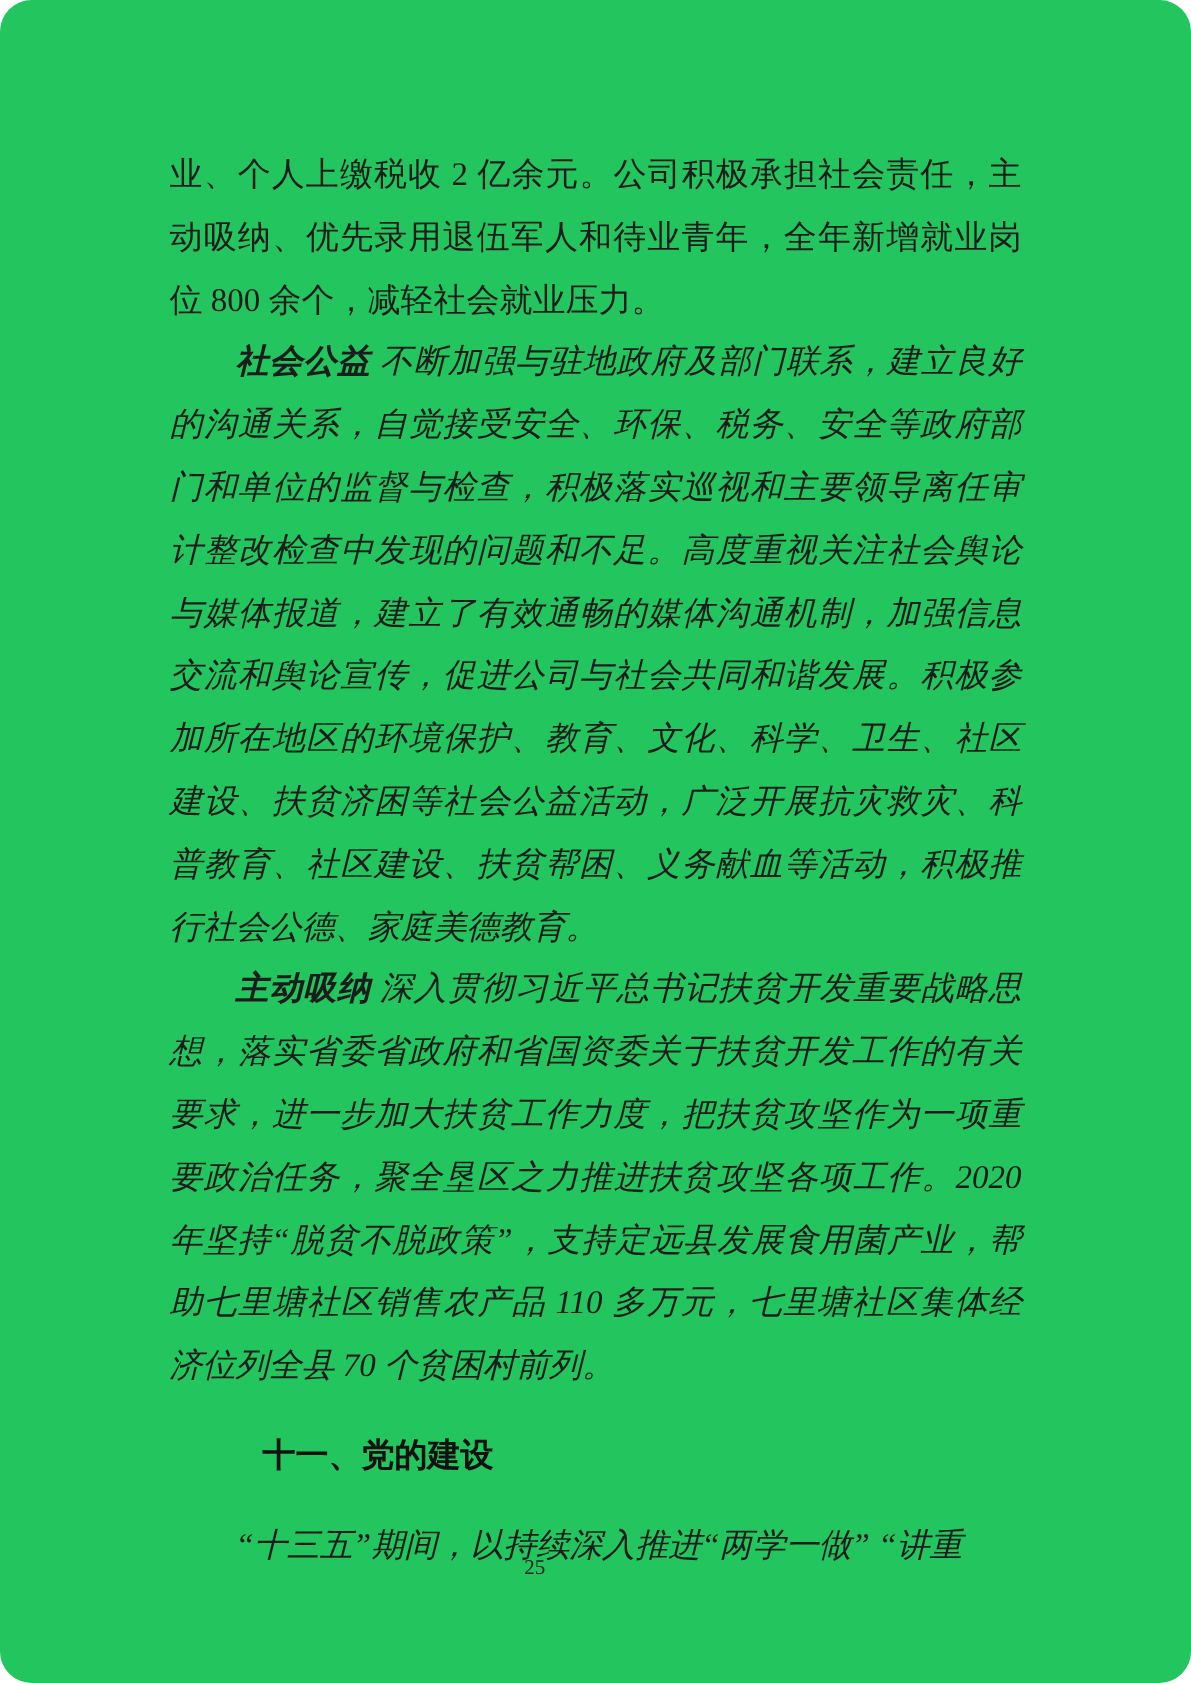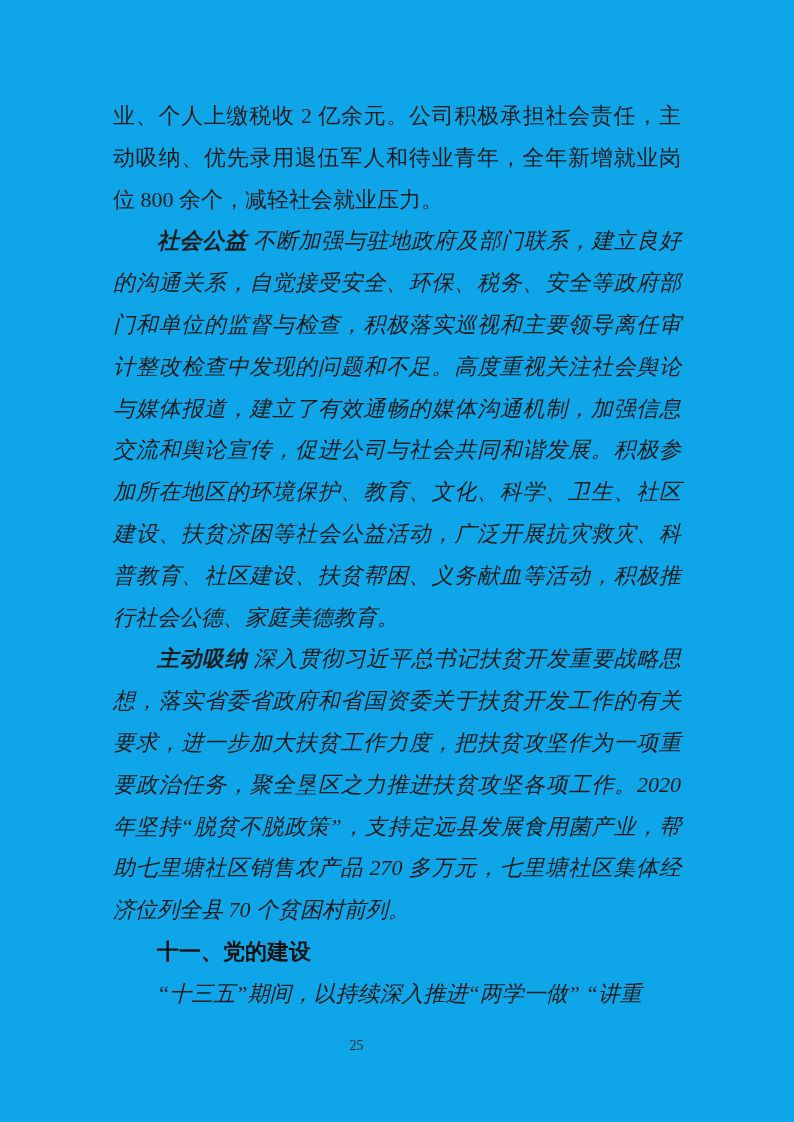--- a/index.html
+++ b/index.html
@@ -8,40 +8,41 @@
     height: 1122px;
     background: #ffffff;
     position: relative;
     overflow: hidden;
     font-family: "Liberation Serif", "DejaVu Serif", serif;
     color: #1c1c1c;
   }
   .sheet {
     position: absolute;
     inset: 0;
-    background: #0ea5e9;
+    background: #22c55e;
+    border-radius: 21px;
   }
   .content {
     position: absolute;
     left: 113px;
     top: 95px;
     width: 568px;
   }
   .para {
     margin: 0;
     font-size: 22px;
     line-height: 41.8px;
     text-align: justify;
     text-justify: inter-ideograph;
     word-break: break-all;
   }
   .para.indent { text-indent: 2em; font-style: italic; }
   .lead { font-weight: bold; }
   .sec-heading {
-    margin: 0;
+    margin: 18px;
     font-size: 22px;
     line-height: 41.8px;
     font-family: "Liberation Sans", "DejaVu Sans", sans-serif;
     font-weight: bold;
     text-indent: 2em;
     color: #111111;
   }
   .page-footer {
     position: absolute;
     top: 1036px;
@@ -55,20 +56,20 @@
     color: #222222;
   }
 </style>
 </head>
 <body>
 
 <div class="sheet">
   <main class="content" id="doc-content">
       <p class="para">业、个人上缴税收 2 亿余元。公司积极承担社会责任，主动吸纳、优先录用退伍军人和待业青年，全年新增就业岗位 800 余个，减轻社会就业压力。</p>
       <p class="para indent"><b class="lead">社会公益</b>&nbsp;<span>不断加强与驻地政府及部门联系，建立良好的沟通关系，自觉接受安全、环保、税务、安全等政府部门和单位的监督与检查，积极落实巡视和主要领导离任审计整改检查中发现的问题和不足。高度重视关注社会舆论与媒体报道，建立了有效通畅的媒体沟通机制，加强信息交流和舆论宣传，促进公司与社会共同和谐发展。积极参加所在地区的环境保护、教育、文化、科学、卫生、社区建设、扶贫济困等社会公益活动，广泛开展抗灾救灾、科普教育、社区建设、扶贫帮困、义务献血等活动，积极推行社会公德、家庭美德教育。</span></p>
-      <p class="para indent"><b class="lead">主动吸纳</b>&nbsp;<span>深入贯彻习近平总书记扶贫开发重要战略思想，落实省委省政府和省国资委关于扶贫开发工作的有关要求，进一步加大扶贫工作力度，把扶贫攻坚作为一项重要政治任务，聚全垦区之力推进扶贫攻坚各项工作。2020 年坚持“脱贫不脱政策”，支持定远县发展食用菌产业，帮助七里塘社区销售农产品 270 多万元，七里塘社区集体经济位列全县 70 个贫困村前列。</span></p>
+      <p class="para indent"><b class="lead">主动吸纳</b>&nbsp;<span>深入贯彻习近平总书记扶贫开发重要战略思想，落实省委省政府和省国资委关于扶贫开发工作的有关要求，进一步加大扶贫工作力度，把扶贫攻坚作为一项重要政治任务，聚全垦区之力推进扶贫攻坚各项工作。2020 年坚持“脱贫不脱政策”，支持定远县发展食用菌产业，帮助七里塘社区销售农产品 110 多万元，七里塘社区集体经济位列全县 70 个贫困村前列。</span></p>
       <h2 class="sec-heading">十一、党的建设</h2>
       <p class="para indent">“十三五”期间，以持续深入推进“两学一做” “讲重</p>
     </main>
   <footer class="page-footer">
     <span class="page-number">25</span>
   </footer>
 </div>
 
 </body></html>

